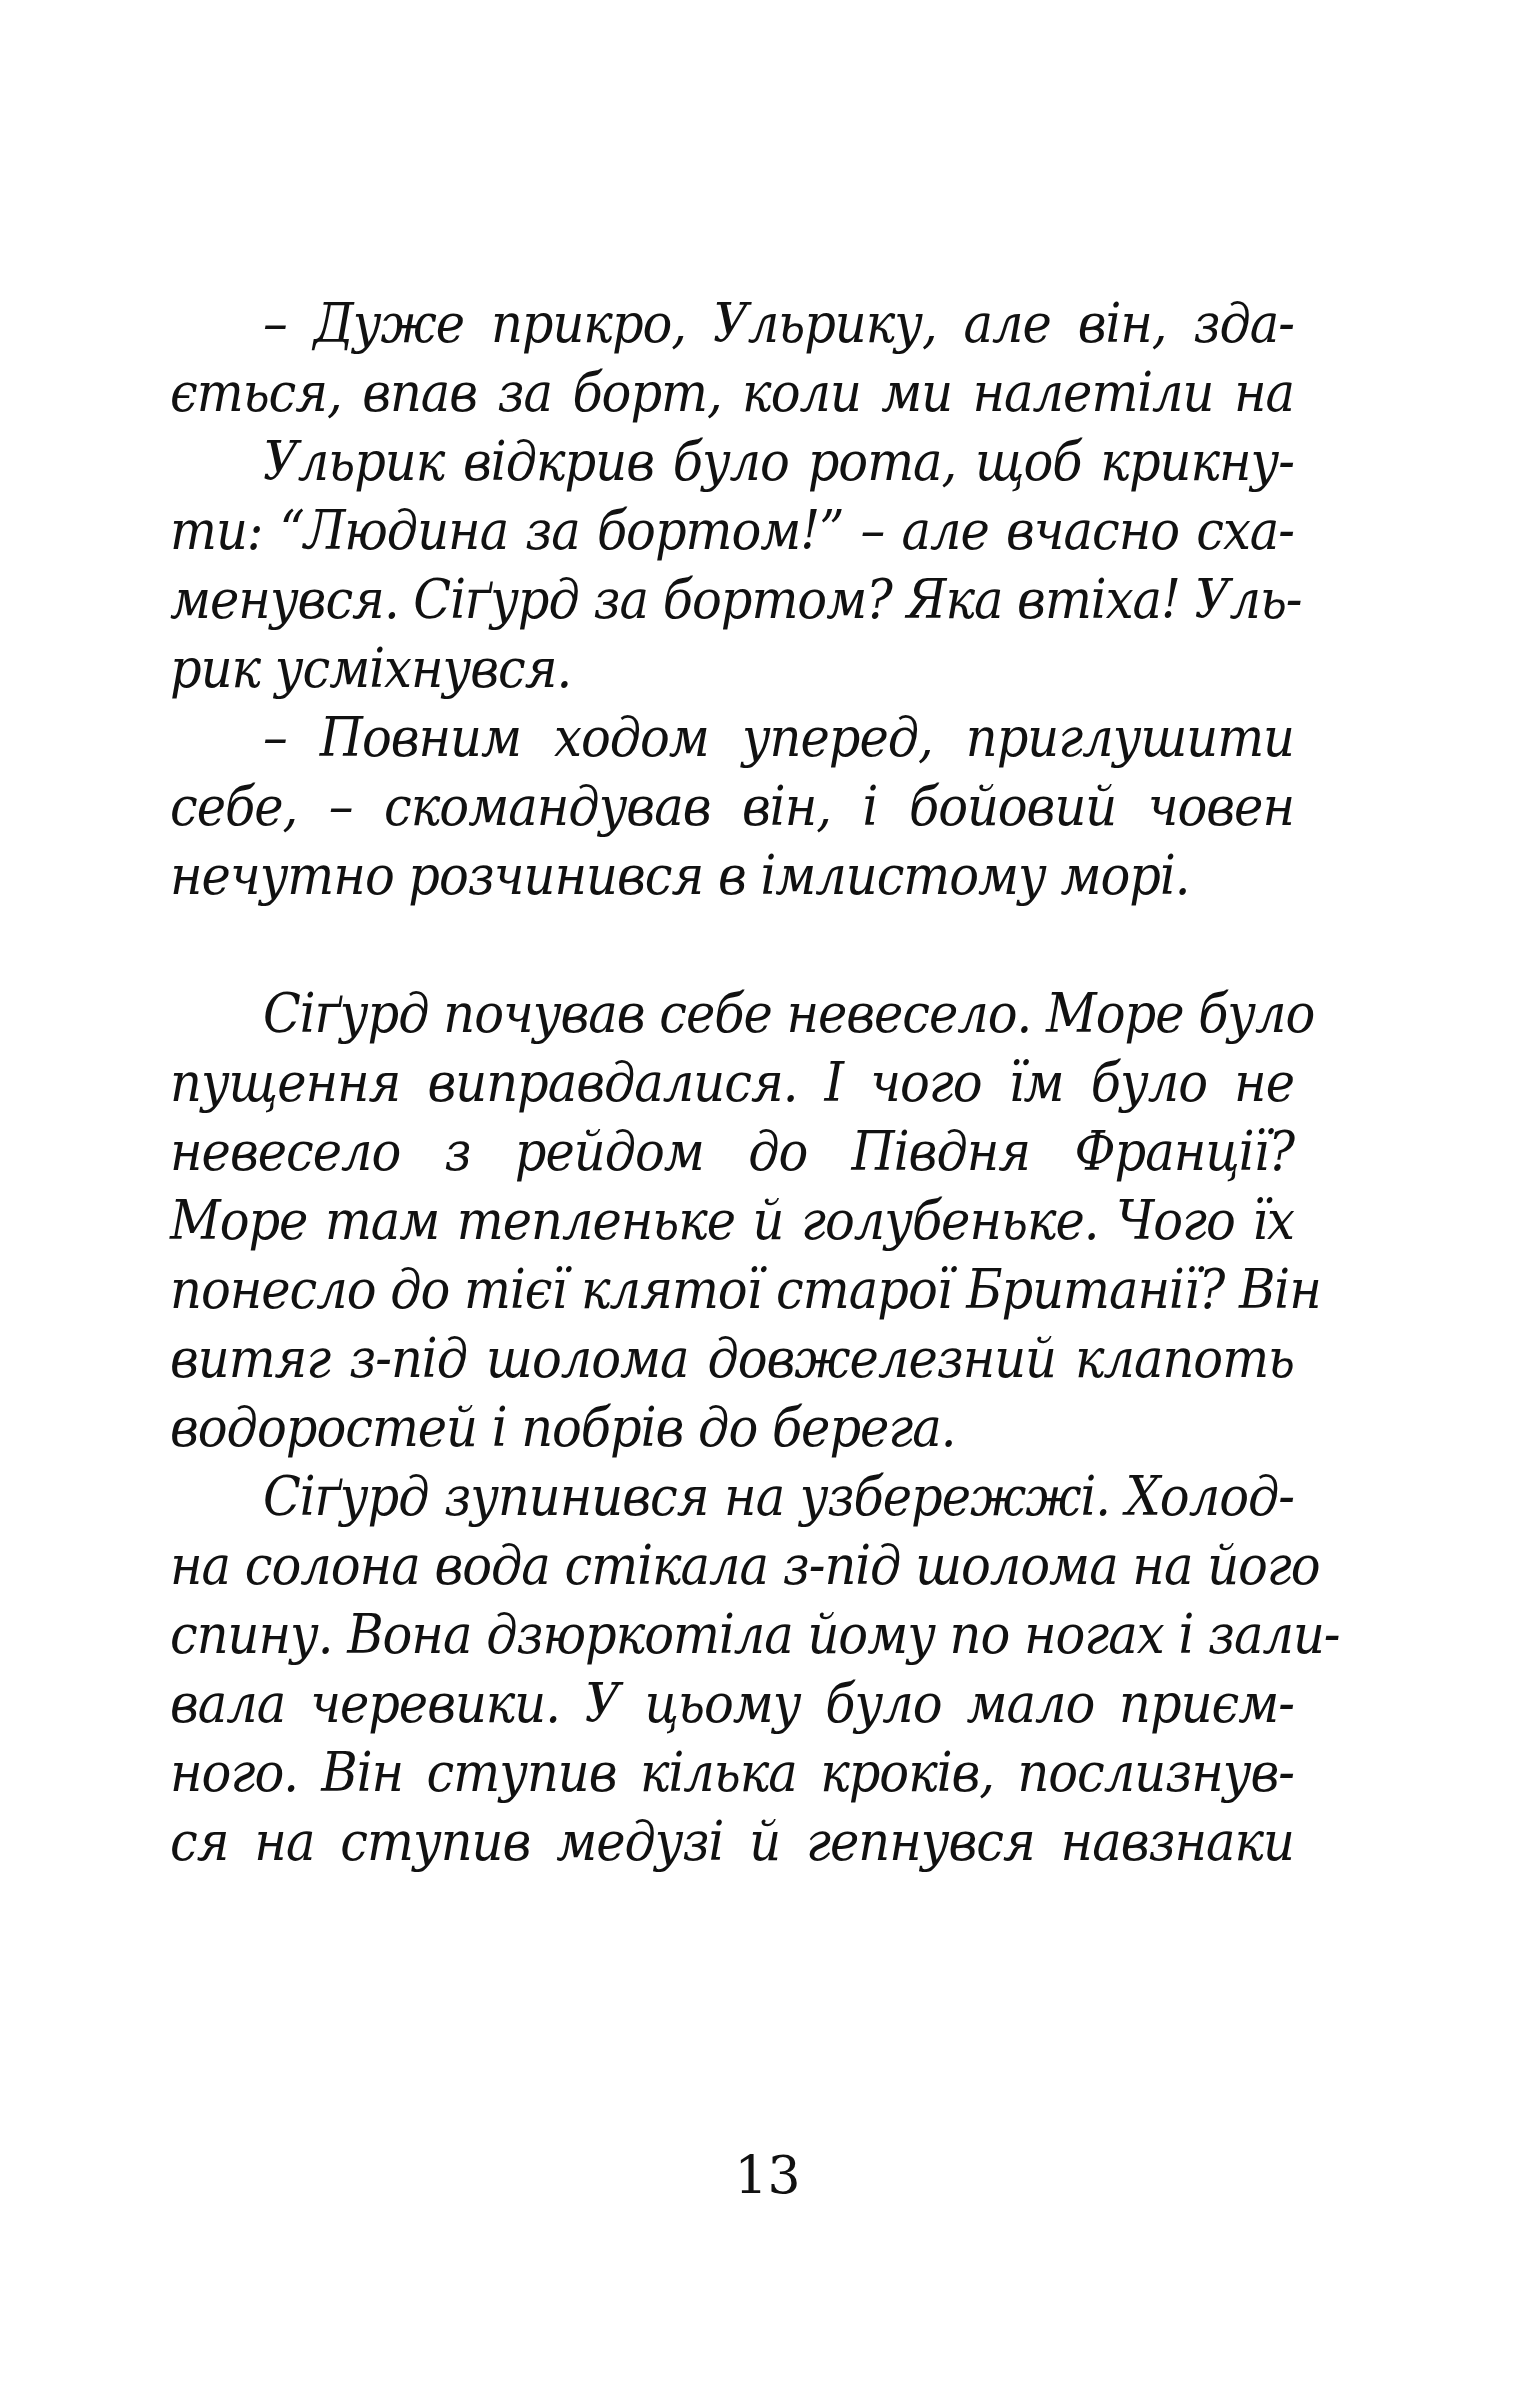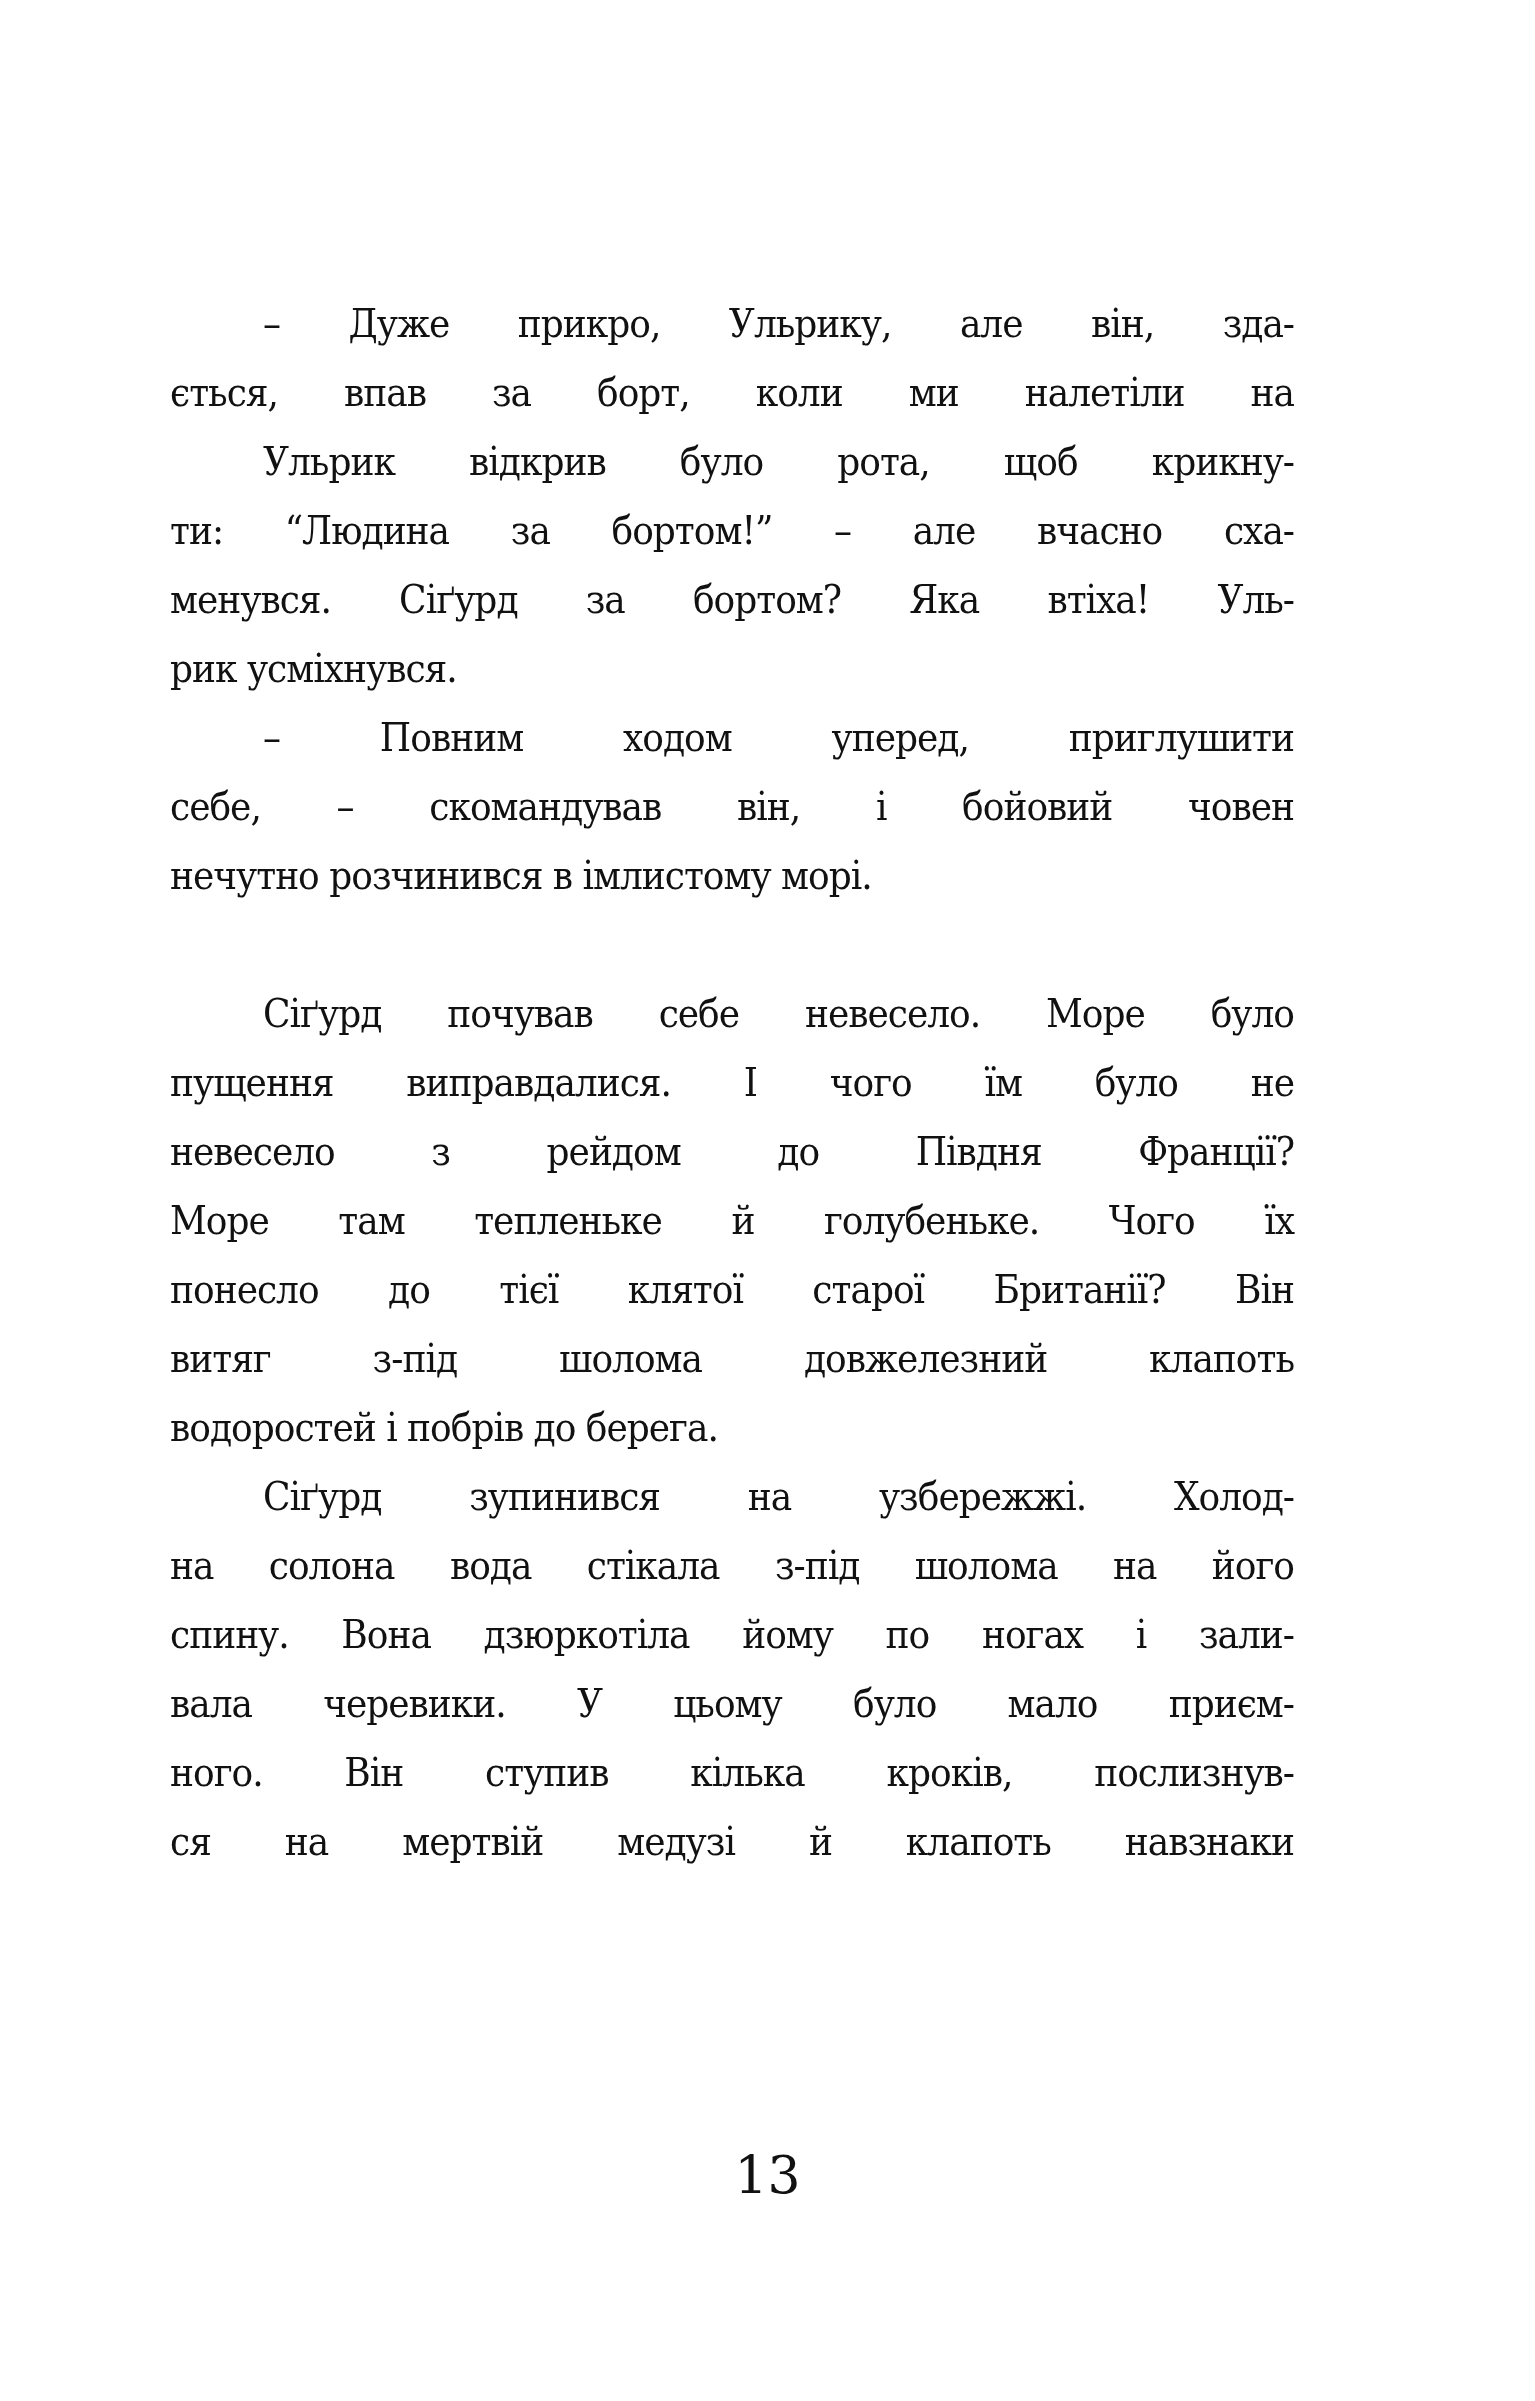--- a/index.html
+++ b/index.html
@@ -18,26 +18,27 @@
     .page {
       position: absolute;
       left: 170px;
       top: 289px;
       width: 1124px;
     }
     .line {
       display: block;
       height: 69px;
       line-height: 69px;
-      font-size: 40px;
+      font-size: 55px;
       white-space: nowrap;
       text-align: justify;
       text-align-last: justify;
       letter-spacing: -1px;
       font-stretch: condensed;
+      font-style: italic;
     }
     .line.last {
       text-align-last: left;
     }
     .line.indent {
       padding-left: 93px;
     }
     .gap {
       height: 69px;
     }
@@ -85,19 +86,19 @@
     <span class="line">витяг з-під шолома довжелезний клапоть</span>
     <span class="line last">водоростей і побрів до берега.</span>
   </div>
 
   <div>
     <span class="line indent">Сіґурд зупинився на узбережжі. Холод-</span>
     <span class="line">на солона вода стікала з-під шолома на його</span>
     <span class="line">спину. Вона дзюркотіла йому по ногах і зали-</span>
     <span class="line">вала черевики. У цьому було мало приєм-</span>
     <span class="line">ного. Він ступив кілька кроків, послизнув-</span>
-    <span class="line">ся на мертвій медузі й клапоть навзнаки</span>
+    <span class="line">ся на ступив медузі й гепнувся навзнаки</span>
   </div>
 
 </div>
 
 <div class="page-number">13</div>
 
 
 </body></html>

